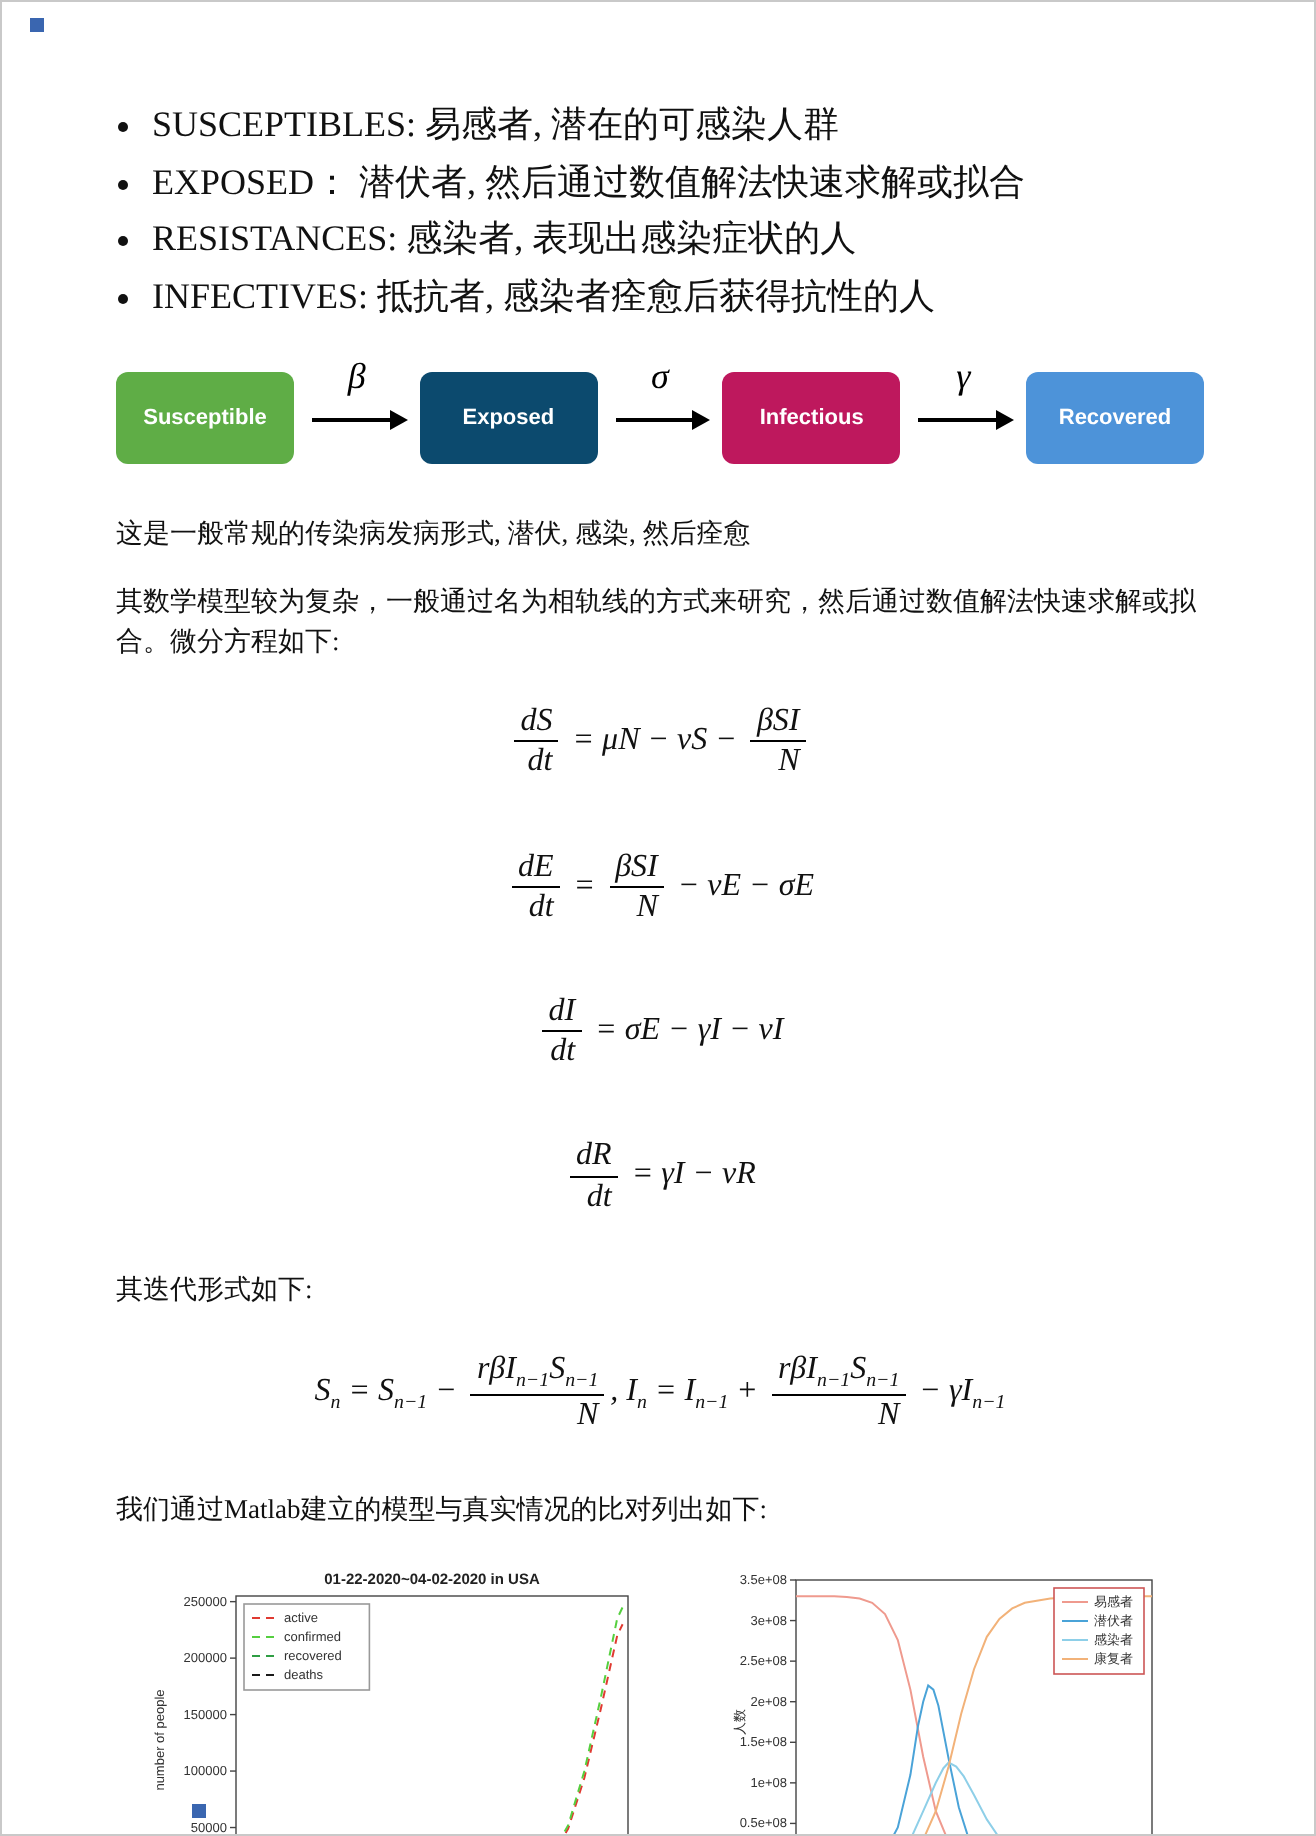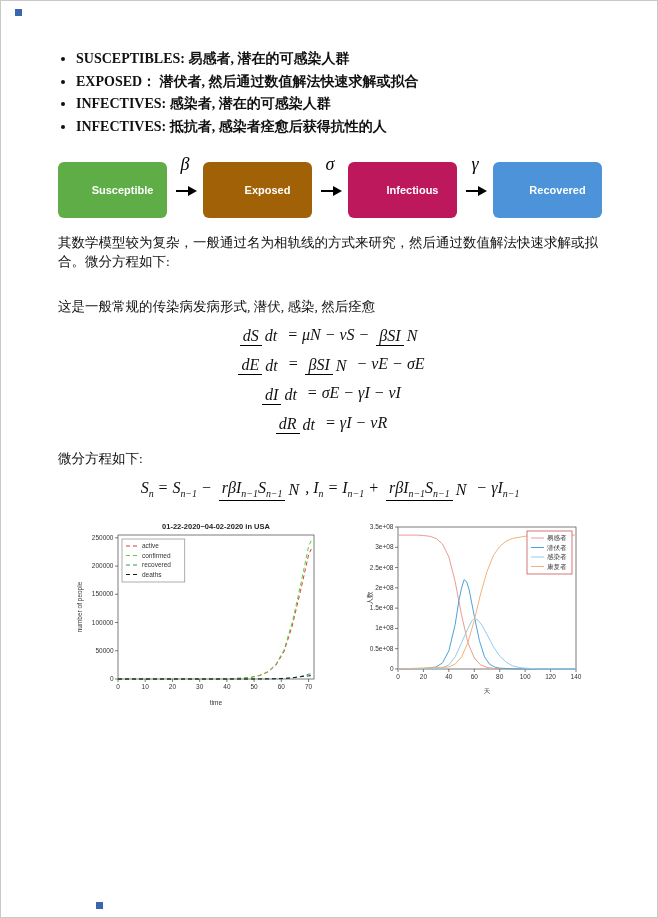--- a/index.html
+++ b/index.html
@@ -12,96 +12,96 @@
     box-sizing:border-box;
     font-family:"Liberation Serif","DejaVu Serif",serif;
     color:#111;
     overflow:hidden;
   }
   .corner-marker{position:absolute;width:7px;height:7px;background:#3a66b0;}
   .corner-marker.top{left:14px;top:8px;}
   .corner-marker.bottom{left:95px;top:901px;}
   .content{padding:46px 55px 0 57px;}
   ul.defs{margin:0;padding-left:18px;list-style:disc;}
-  ul.defs li{font-size:14px;line-height:1.48;margin:2px 0;font-weight:bold;}
+  ul.defs li{font-size:18px;line-height:1.48;margin:2px 0;}
   
   .diagram{display:flex;align-items:center;margin:24px 0 0 0;}
   .node{
-    width:89px;height:56px;border-radius:6px;
+    width:89px;height:46px;border-radius:6px;
     display:flex;align-items:center;justify-content:center;
     color:#fff;font-weight:bold;font-size:11px;
     font-family:"Liberation Sans","DejaVu Sans",sans-serif;
-    flex:0 0 auto;text-align:center;padding-left:20px;
+    flex:0 0 auto;text-align:center;
   }
   .edge{flex:1 1 auto;align-self:stretch;position:relative;margin:0 5px;}
   .edge-label{
     position:absolute;top:-7px;left:50%;transform:translateX(-50%);
     font-size:18px;font-style:italic;color:#000;line-height:1;
   }
   .arrow-line{position:absolute;left:4px;right:10px;top:50%;height:2px;background:#000;}
   .arrow-line::after{
     content:"";position:absolute;right:-9px;top:-4px;
     border-left:9px solid #000;border-top:5px solid transparent;border-bottom:5px solid transparent;
   }
   .para{font-size:13.5px;line-height:1.45;margin:15px 0 0 0;}
   .para.first-after-diagram{margin-top:25px;}
   
   .equations{margin:8px 0 2px 0;}
   .eq-line{
     display:block;text-align:center;
     font-style:italic;font-size:16px;
     margin:9px 0;white-space:nowrap;
   }
-  .frac{display:inline-flex;flex-direction:row;align-items:center;vertical-align:middle;margin:0 3px;}
+  .frac{display:inline-flex;flex-direction:column;align-items:flex-end;vertical-align:middle;margin:12px 3px;}
   .frac .num{display:block;border-bottom:1.3px solid #000;padding:0 3px;line-height:1.2;white-space:nowrap;}
   .frac .den{display:block;padding:0 3px;line-height:1.2;white-space:nowrap;}
   .vsub{white-space:nowrap;}
   .eq-line sub{font-size:0.62em;font-style:italic;}
   
   .charts{display:flex;align-items:flex-start;gap:38px;margin:16px 0 0 14px;}
   svg .tk{font-family:"Liberation Sans","DejaVu Sans",sans-serif;font-size:6.5px;fill:#333;}
   svg .ct{font-family:"Liberation Sans","DejaVu Sans",sans-serif;font-size:7.5px;font-weight:bold;fill:#222;}
 </style>
 </head>
 <body>
 
 <div class="page">
   <div class="corner-marker top" style="background: rgb(58, 102, 176);"></div>
 
   <div class="content">
 
     <ul class="defs" id="defs">
         <li>SUSCEPTIBLES: 易感者, 潜在的可感染人群</li>
         <li>EXPOSED： 潜伏者, 然后通过数值解法快速求解或拟合</li>
-        <li>INFECTIVES: 感染者, 潜在的可感染人群</li>
+        <li>RESISTANCES: 感染者, 表现出感染症状的人</li>
         <li>INFECTIVES: 抵抗者, 感染者痊愈后获得抗性的人</li>
       </ul>
 
     <div class="diagram" id="diagram">
         <div class="node" style="background: rgb(95, 173, 70);">Susceptible</div>
         <div class="edge">
           <span class="edge-label">β</span>
           <div class="arrow-line"></div>
         </div>
-        <div class="node" style="background: #a16207;">Exposed</div>
+        <div class="node" style="background: #0c4a6e;">Exposed</div>
         <div class="edge">
           <span class="edge-label">σ</span>
           <div class="arrow-line"></div>
         </div>
         <div class="node" style="background: #be185d;">Infectious</div>
         <div class="edge">
           <span class="edge-label">γ</span>
           <div class="arrow-line"></div>
         </div>
         <div class="node" style="background: rgb(77, 147, 217);">Recovered</div>
       </div>
 
+    <p class="para first-after-diagram">这是一般常规的传染病发病形式, 潜伏, 感染, 然后痊愈</p>
+
     <p class="para">其数学模型较为复杂，一般通过名为相轨线的方式来研究，然后通过数值解法快速求解或拟合。微分方程如下:</p>
-
-    <p class="para first-after-diagram">这是一般常规的传染病发病形式, 潜伏, 感染, 然后痊愈</p>
 
     <div class="equations" id="diffEqs">
         <div class="eq-line"><span class="frac">
             <span class="num">dS</span>
             <span class="den">dt</span>
           </span> = μN − νS − <span class="frac">
             <span class="num">βSI</span>
             <span class="den">N</span>
           </span></div>
         <div class="eq-line"><span class="frac">
@@ -114,32 +114,33 @@
         <div class="eq-line"><span class="frac">
             <span class="num">dI</span>
             <span class="den">dt</span>
           </span> = σE − γI − νI</div>
         <div class="eq-line"><span class="frac">
             <span class="num">dR</span>
             <span class="den">dt</span>
           </span> = γI − νR</div>
       </div>
 
-    <p class="para">微分方程如下:</p>
+    <p class="para">其迭代形式如下:</p>
 
     <div class="equations" id="iterEqs">
         <div class="eq-line"><span class="vsub">S<sub>n</sub></span> = <span class="vsub">S<sub>n−1</sub></span> − <span class="frac">
             <span class="num">rβ<span class="vsub">I<sub>n−1</sub></span><span class="vsub">S<sub>n−1</sub></span></span>
             <span class="den">N</span>
           </span>, <span class="vsub">I<sub>n</sub></span> = <span class="vsub">I<sub>n−1</sub></span> + <span class="frac">
             <span class="num">rβ<span class="vsub">I<sub>n−1</sub></span><span class="vsub">S<sub>n−1</sub></span></span>
             <span class="den">N</span>
           </span> − γ<span class="vsub">I<sub>n−1</sub></span></div>
       </div>
 
+    <p class="para">我们通过Matlab建立的模型与真实情况的比对列出如下:</p>
 
     <div class="charts">
       <svg id="chart0" width="252" height="190">
           <rect x="46" y="18" width="196" height="144" fill="#ffffff" stroke="#444" stroke-width="0.7"></rect>
           <line x1="46" y1="162" x2="46" y2="165" stroke="#444" stroke-width="0.7"></line>
           <text class="tk" x="46" y="172" text-anchor="middle">0</text>
           <line x1="73.22222222222223" y1="162" x2="73.22222222222223" y2="165" stroke="#444" stroke-width="0.7"></line>
           <text class="tk" x="73.22222222222223" y="172" text-anchor="middle">10</text>
           <line x1="100.44444444444446" y1="162" x2="100.44444444444446" y2="165" stroke="#444" stroke-width="0.7"></line>
           <text class="tk" x="100.44444444444446" y="172" text-anchor="middle">20</text>

